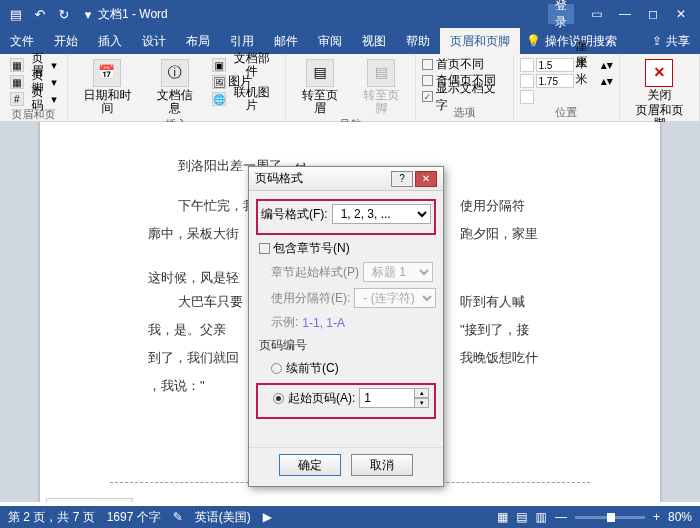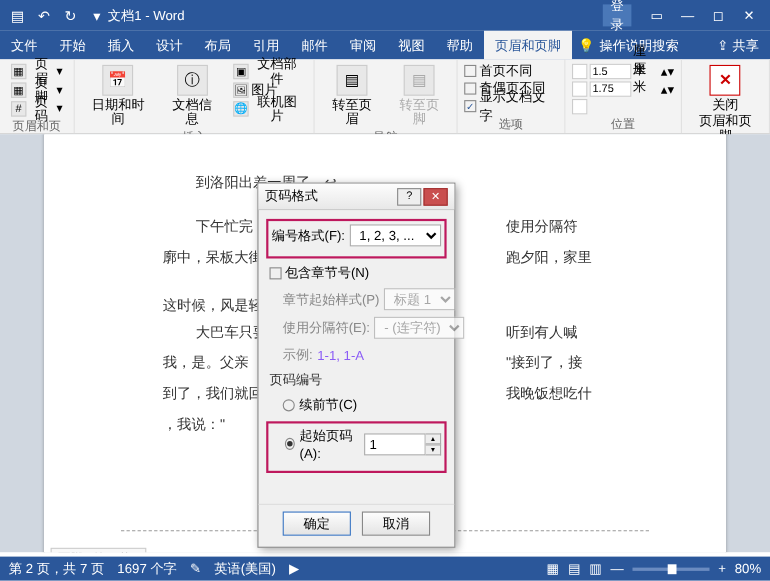--- a/index.html
+++ b/index.html
@@ -29,21 +29,21 @@
 .chk .box{width:11px;height:11px;border:1px solid #888;display:flex;align-items:center;justify-content:center;font-size:9px;color:#2b579a}
 .posrow{display:flex;align-items:flex-end;gap:2px;font-size:11px;height:15px}
 .posrow .ic{width:14px;height:14px;background:#fff;border:1px solid #ccc}
 .posrow input{width:38px;height:14px;border:1px solid #ccc;font-size:10px;padding:0 2px}
 .closeg .ico{background:#fff;color:#c00;border:1px solid #c00;font-weight:bold}
 .doc{background:#d0d7e0;height:380px;position:relative;overflow:hidden}
 .page{position:absolute;background:#fff;box-shadow:0 1px 3px rgba(0,0,0,.3)}
 .page1{left:40px;top:-10px;width:620px;height:430px}
 .ptext{position:absolute;color:#333;font-size:13px;line-height:2.2}
 .footer-tag{position:absolute;left:46px;top:376px;background:#f8f8f8;border:1px solid #ccc;padding:1px 6px;font-size:11px;color:#555}
-.dialog{position:absolute;left:234px;top:166px;width:180px;background:#f0f0f0;border:1px solid #888;box-shadow:2px 2px 8px rgba(0,0,0,.4);z-index:10}
+.dialog{position:absolute;left:248px;top:166px;width:196px;background:#f0f0f0;border:1px solid #888;box-shadow:2px 2px 8px rgba(0,0,0,.4);z-index:10}
 .dialog .dtitle{background:linear-gradient(#fdfdfd,#e8e8e8);height:24px;display:flex;align-items:center;padding:0 6px;font-size:12px;border-bottom:1px solid #ccc}
 .dialog .dtitle .dbtns{margin-left:auto;display:flex}
 .dialog .dtitle .dbtns span{width:22px;height:16px;border:1px solid #888;display:flex;align-items:center;justify-content:center;margin-left:2px;font-size:10px;background:#eee}
 .dialog .dtitle .dbtns .close{background:#c94f4f;color:#fff;border-color:#a03030}
 .dialog .dbody{padding:8px 10px}
 .drow{display:flex;align-items:center;gap:4px;margin-bottom:6px;font-size:12px}
 .drow label{white-space:nowrap}
 .drow select,.drow input[type=text]{flex:1;height:20px;border:1px solid #aaa;background:#fff;padding:0 4px;font-size:12px}
 .dgroup{margin-top:6px;margin-bottom:6px;font-size:12px;color:#333}
 .indent{margin-left:12px}

